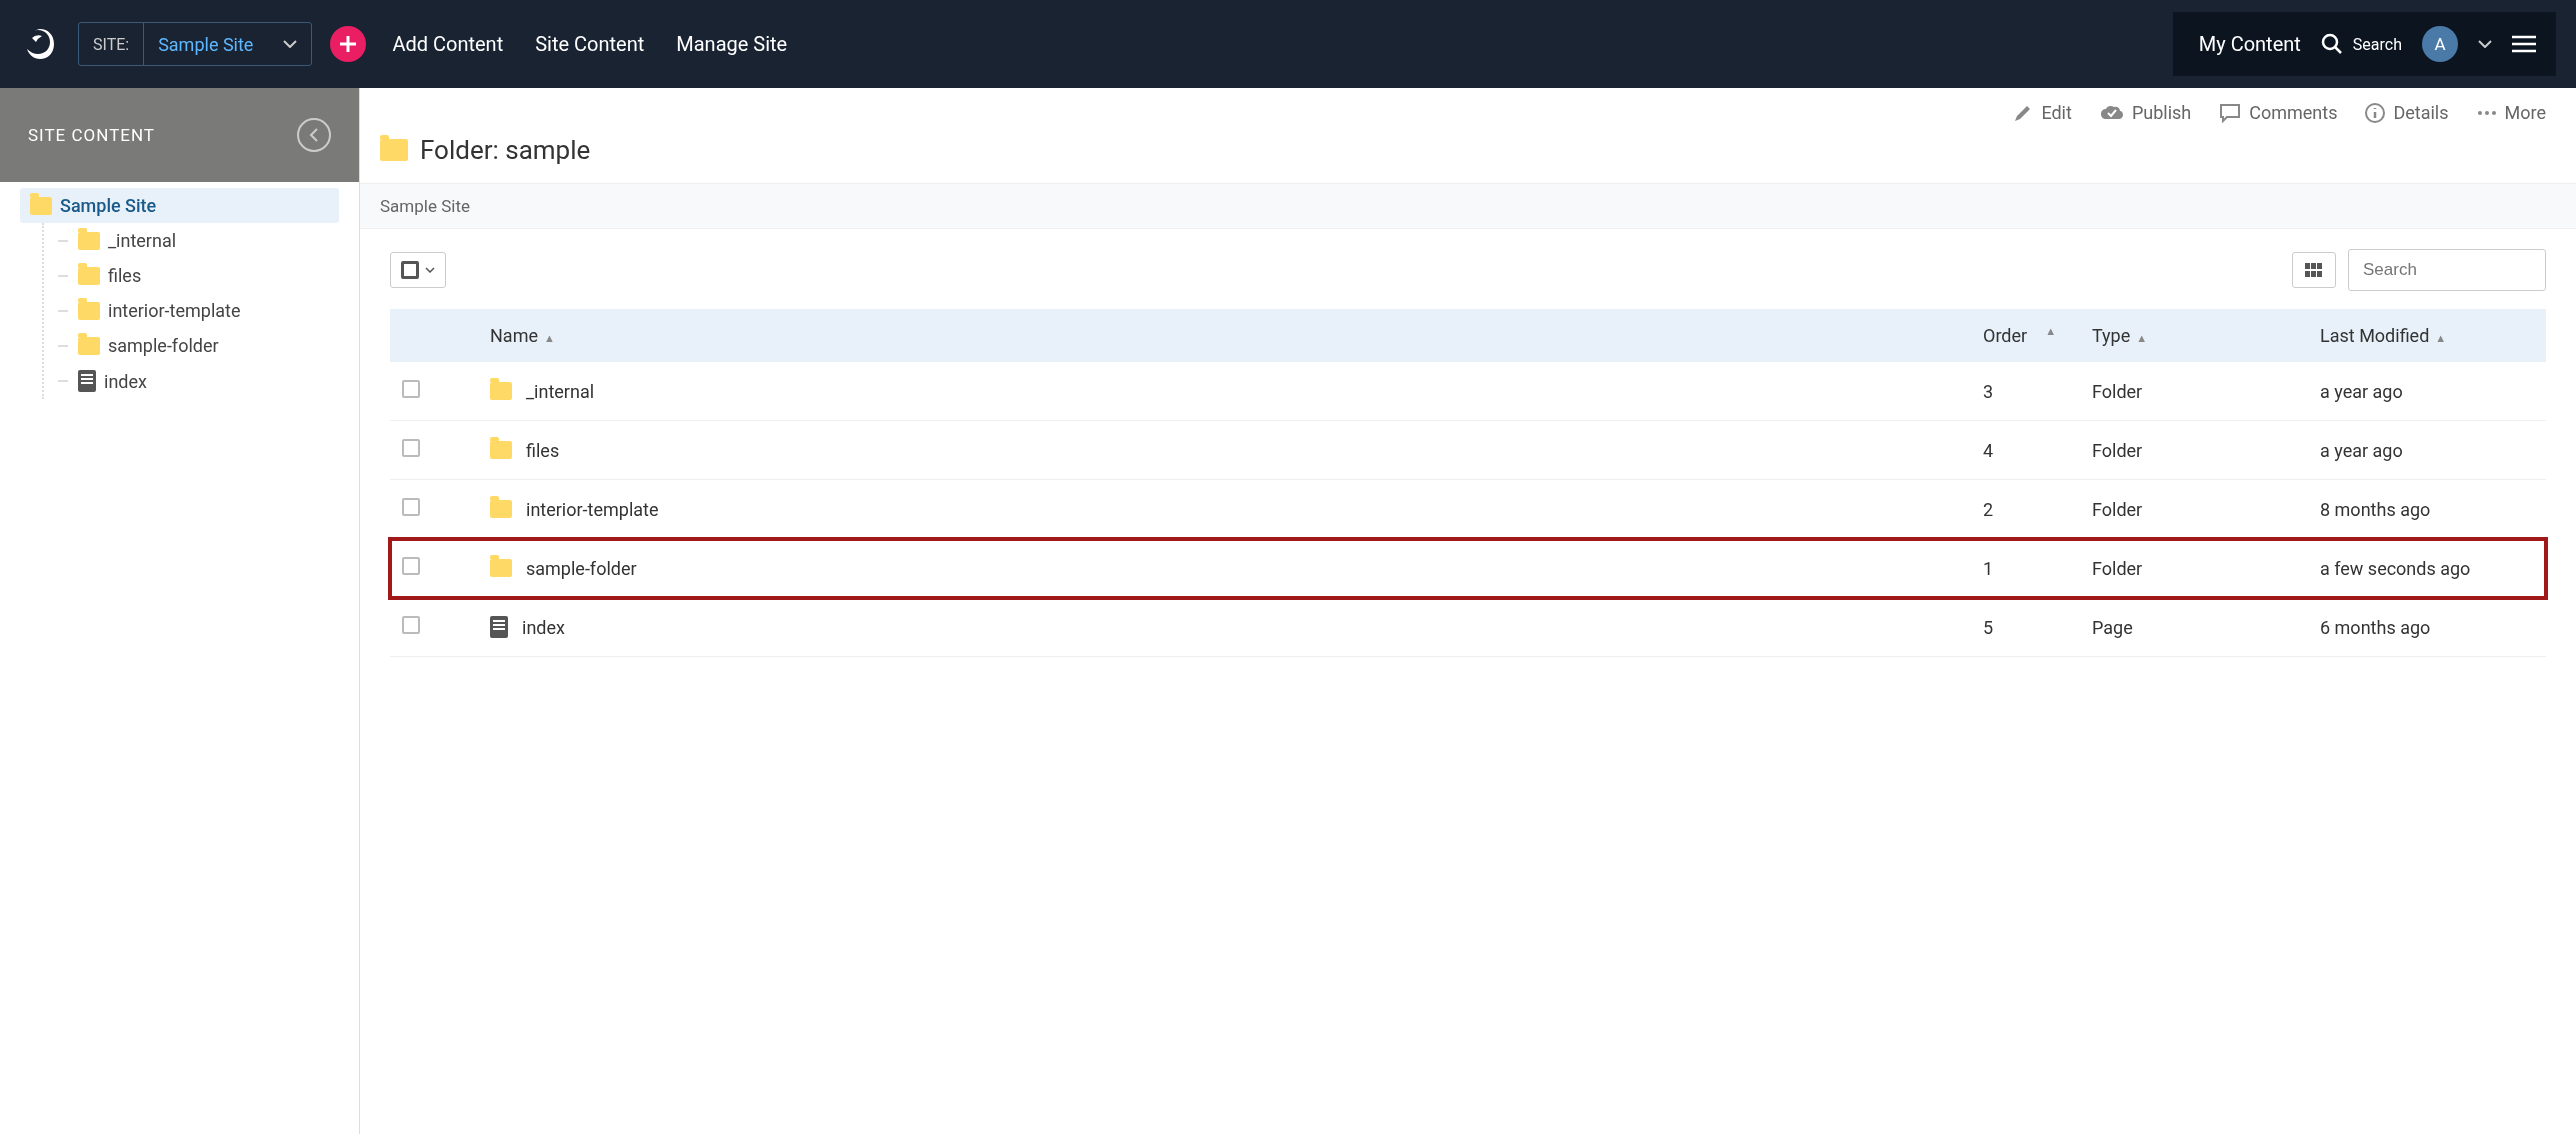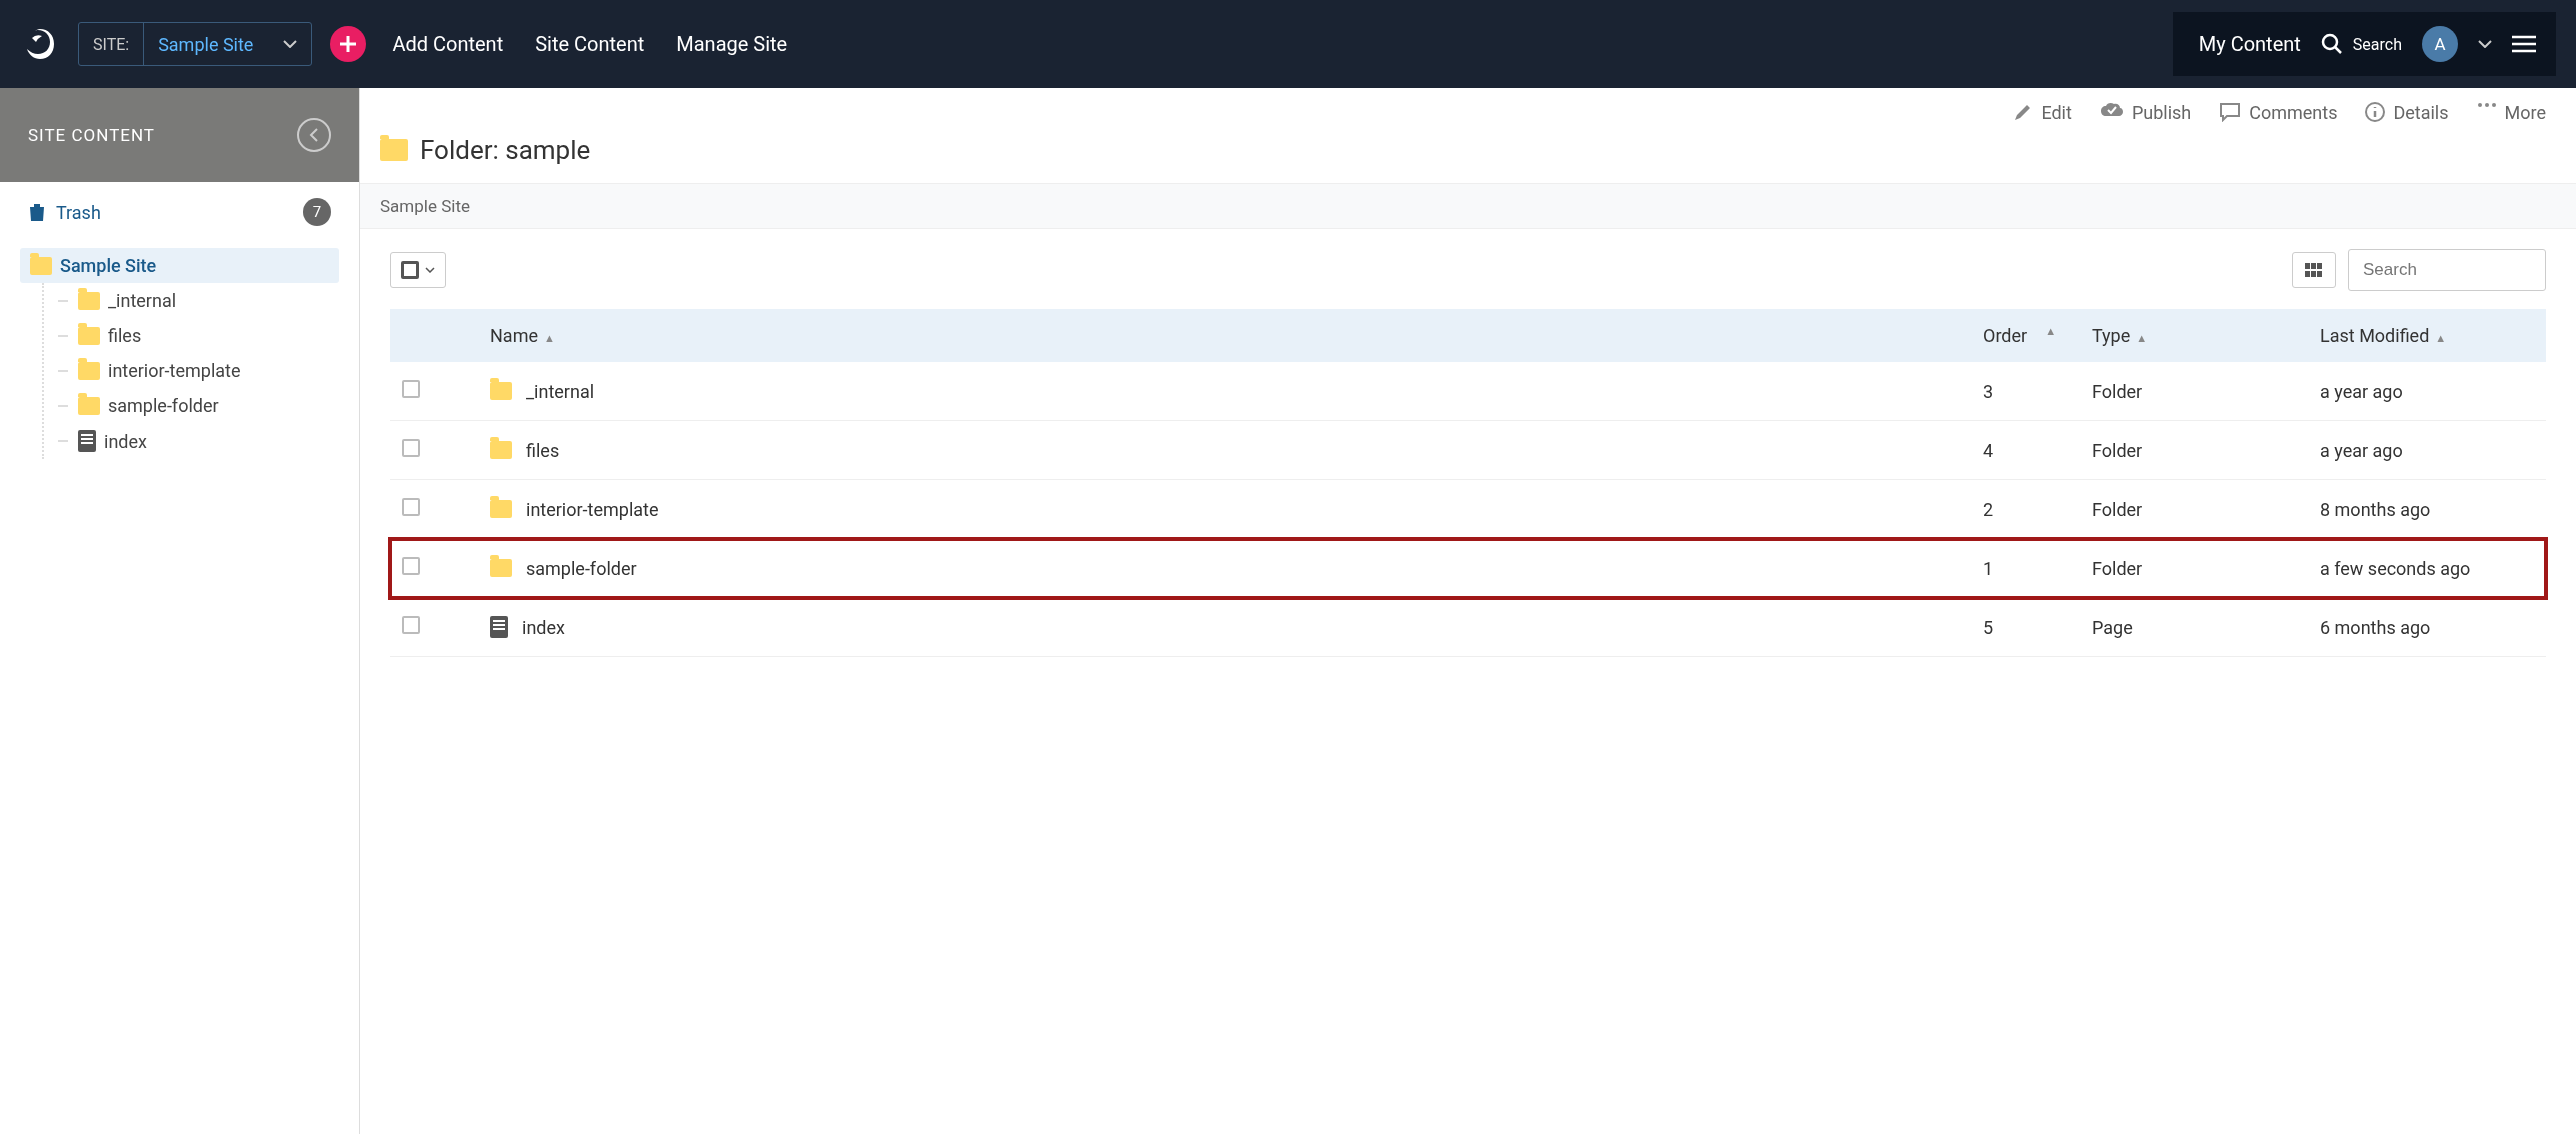--- a/index.html
+++ b/index.html
@@ -25,21 +25,21 @@
 .tree-item.root { background: #e8f1f9; color: #1a5a8a; font-weight: 500; }
 .tree-children { margin-left: 22px; border-left: 2px dotted #ddd; padding-left: 0px; }
 .tree-children .tree-item { margin-left: 4px; }
 .tree-children .tree-item::before { content: ""; width: 10px; height: 2px; background: #ddd; margin-right: 2px; }
 .folder-icon { width: 22px; height: 18px; background: #ffd966; border-radius: 2px; position: relative; flex-shrink: 0; }
 .folder-icon::before { content: ""; position: absolute; top: -4px; left: 0; width: 9px; height: 4px; background: #ffd966; border-radius: 2px 2px 0 0; }
 .page-icon { width: 18px; height: 22px; background: #555; border-radius: 2px; position: relative; flex-shrink: 0; }
 .page-icon::after { content: ""; position: absolute; top: 4px; left: 3px; right: 3px; height: 2px; background: #fff; box-shadow: 0 4px 0 #fff, 0 8px 0 #fff; }
 .main { flex: 1; background: #fff; display: flex; flex-direction: column; overflow: hidden; }
 .toolbar { display: flex; justify-content: flex-end; gap: 28px; padding: 14px 30px 8px; color: #666; font-size: 18px; }
-.toolbar-item { display: flex; gap: 8px; cursor: pointer; }
+.toolbar-item { display: flex; align-items: center; gap: 8px; cursor: pointer; }
 .page-title { display: flex; align-items: center; gap: 12px; padding: 4px 20px 18px; font-size: 26px; color: #333; }
 .breadcrumb { padding: 12px 20px; color: #666; font-size: 17px; background: #f8f9fa; border-top: 1px solid #eee; border-bottom: 1px solid #eee; }
 .table-controls { display: flex; align-items: center; padding: 20px 30px 18px; gap: 12px; }
 .select-all-btn { border: 1px solid #ccc; border-radius: 3px; padding: 8px 10px; display: flex; align-items: center; gap: 6px; }
 .view-btn { border: 1px solid #ccc; border-radius: 3px; padding: 10px 12px; margin-left: auto; }
 .table-search { border: 1px solid #ccc; border-radius: 3px; padding: 10px 14px; font-size: 17px; width: 198px; }
 .table-wrapper { padding: 0 30px; }
 table { width: 100%; border-collapse: collapse; }
 thead { background: #e8f1f9; margin-top: 39px; }
 th { text-align: left; padding: 16px 12px; font-weight: 400; color: #333; font-size: 18px; }
@@ -103,27 +103,20 @@
 <div class="content-area">
   <div class="sidebar">
     <div class="sidebar-header">
       <span>SITE CONTENT</span>
       <div class="collapse-btn">
         <svg width="10" height="14" viewBox="0 0 10 14">
             <path d="M8 1 L2 7 L8 13" stroke="#ccc" stroke-width="2" fill="none"></path>
           </svg>
       </div>
     </div>
-    <div class="trash-row">
-      <svg width="18" height="20" viewBox="0 0 18 20">
-          <path d="M2 5 H16 L15 19 H3 Z M6 2 H12 V5 H6 Z M0 5 H18" fill="#1a5a8a"></path>
-        </svg>
-      <span>Trash</span>
-      <div class="trash-count">7</div>
-    </div>
     <div class="tree">
       <div class="tree-item root">
         <span class="folder-icon"></span>
         <span>Sample Site</span>
       </div>
       <div class="tree-children" id="tree-children">
           <div class="tree-item">
             <span class="folder-icon"></span>
             <span>_internal</span>
           </div>

